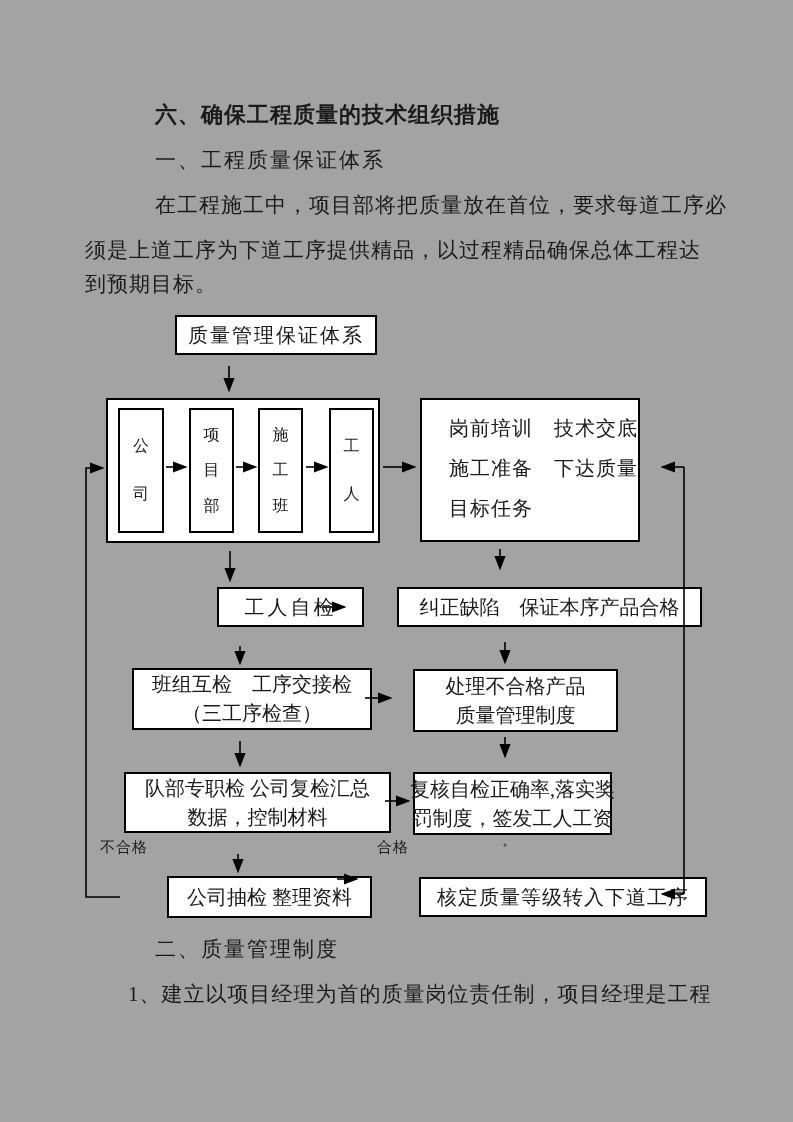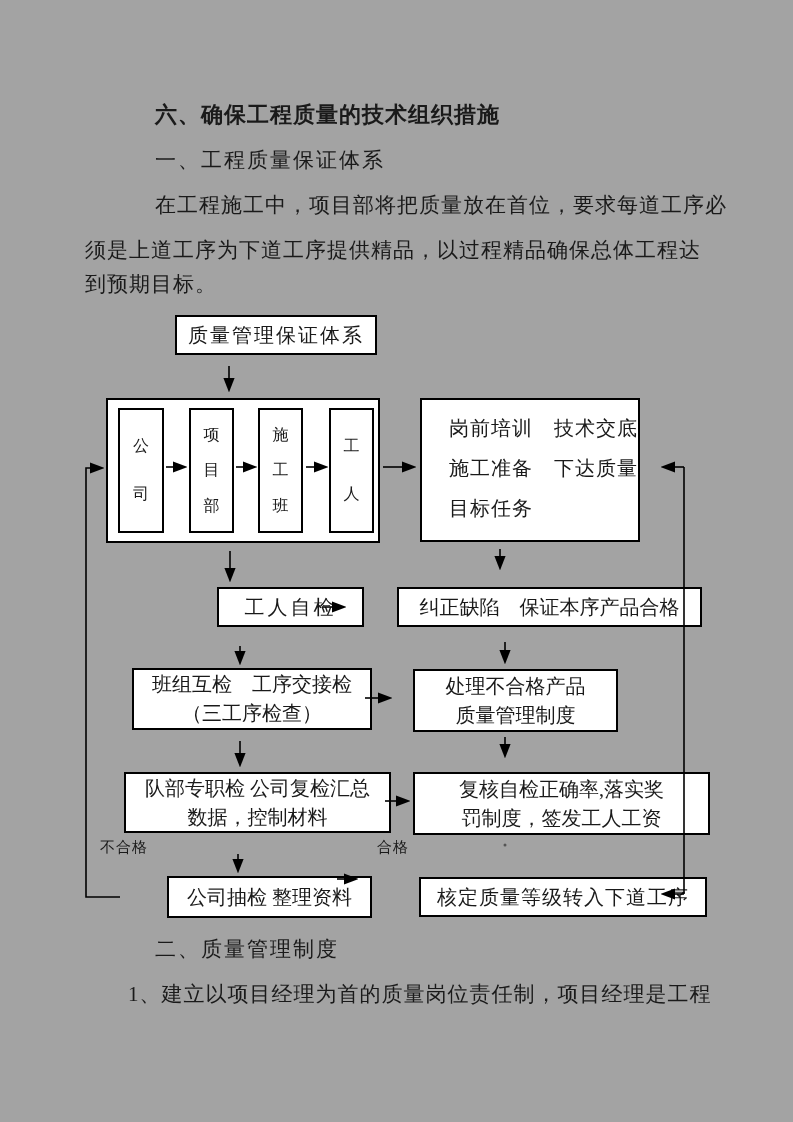--- a/index.html
+++ b/index.html
@@ -94,21 +94,21 @@
   </div>
   <div class="fc-box fc-lines" style="left:413px;top:669px;width:205px;height:63px;">
     <div>处理不合格产品</div>
     <div>质量管理制度</div>
   </div>
 
   <div class="fc-box fc-lines" style="left:113px;top:772px;width:267px;height:61px;margin-left:11px;">
     <div>队部专职检 公司复检汇总</div>
     <div>数据，控制材料</div>
   </div>
-  <div class="fc-box fc-lines" style="left:413px;top:772px;width:297px;height:63px;">
+  <div class="fc-box fc-lines" style="left:413px;top:772px;width:199px;height:63px;">
     <div>复核自检正确率,落实奖</div>
     <div>罚制度，签发工人工资</div>
   </div>
 
   <div class="abs flow-label" style="left:100px;top:838px;">不合格</div>
   <div class="abs flow-label" style="left:377px;top:838px;">合格</div>
 
   <div class="fc-box fc-center" style="left:120px;top:876px;width:205px;height:42px;">公司抽检 整理资料</div>
   <div class="fc-box fc-center" style="left:372px;top:877px;width:288px;height:40px;letter-spacing:1px;">核定质量等级转入下道工序</div>
 

